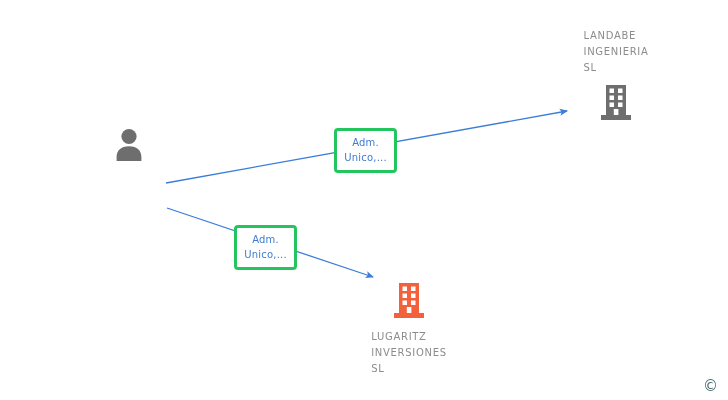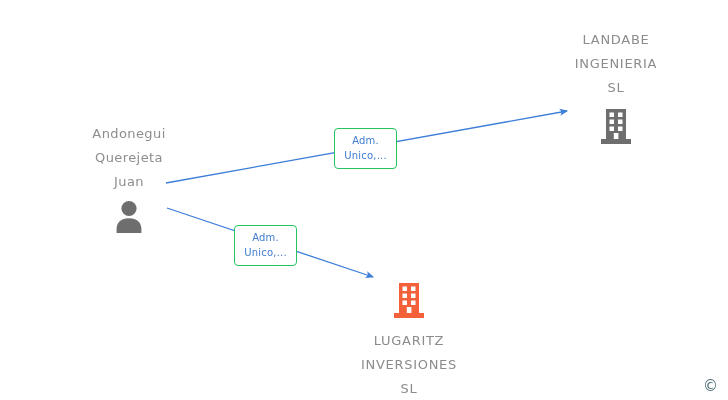--- a/index.html
+++ b/index.html
@@ -25,24 +25,24 @@
     height: 400px;
   }
   .node {
     position: absolute;
     display: flex;
     flex-direction: column;
     align-items: center;
     width: 140px;
   }
   .node-label {
-    font-size: 13px;
-    line-height: 24px;
+    font-size: 10px;
+    line-height: 16px;
     color: #8e8e8e;
-    text-align: center;
+    text-align: left;
     letter-spacing: 0.4px;
     white-space: pre-line;
   }
   .node-label.company {
     color: #8c8c8c;
     letter-spacing: 0.7px;
   }
   .node-icon {
     display: block;
   }
@@ -58,21 +58,21 @@
   #node-landabe .node-icon { margin-top: 7px; }
   #node-lugaritz {
     left: 339px;
     top: 281px;
   }
   #node-lugaritz .node-label { margin-top: 6px; }
 
   .edge-label {
     position: absolute;
     box-sizing: border-box;
-    border: 1px solid #22c55e;
+    border: 3px solid #22c55e;
     border-radius: 4px;
     background: #ffffff;
     color: #3f7cd0;
     font-size: 10px;
     line-height: 15px;
     text-align: center;
     padding: 4px 6px 5px 6px;
     white-space: pre-line;
     letter-spacing: 0.2px;
   }
@@ -124,23 +124,20 @@
         <path d="M0,0.3 L6.4,3 L0,5.7 L1.5,3 Z" fill="#3b7dd8"></path>
       </marker>
     </defs>
 
     <line x1="166" y1="183" x2="567" y2="111" stroke="#3b7dd8" stroke-width="1.3" marker-end="url(#arrowhead-blue)"></line>
 
     <line x1="167" y1="208" x2="373" y2="277" stroke="#3b7dd8" stroke-width="1.3" marker-end="url(#arrowhead-blue)"></line>
   </svg>
 
   <div class="node" id="node-person">
-    <div class="node-label">Andonegui
-Querejeta
-Juan</div>
     <span class="node-icon">
       <svg width="46" height="34" viewBox="0 0 46 34">
         <circle cx="23" cy="9.5" r="7.6" fill="#6e6e6e"></circle>
         <path d="M23 19.2c-8.2 0-12.4 4.6-12.4 10.6V34h24.8v-4.2c0-6-4.2-10.6-12.4-10.6z" fill="#6e6e6e"></path>
       </svg>
     </span>
   </div>
 
   <div class="node" id="node-landabe">
     <div class="node-label company">LANDABE

